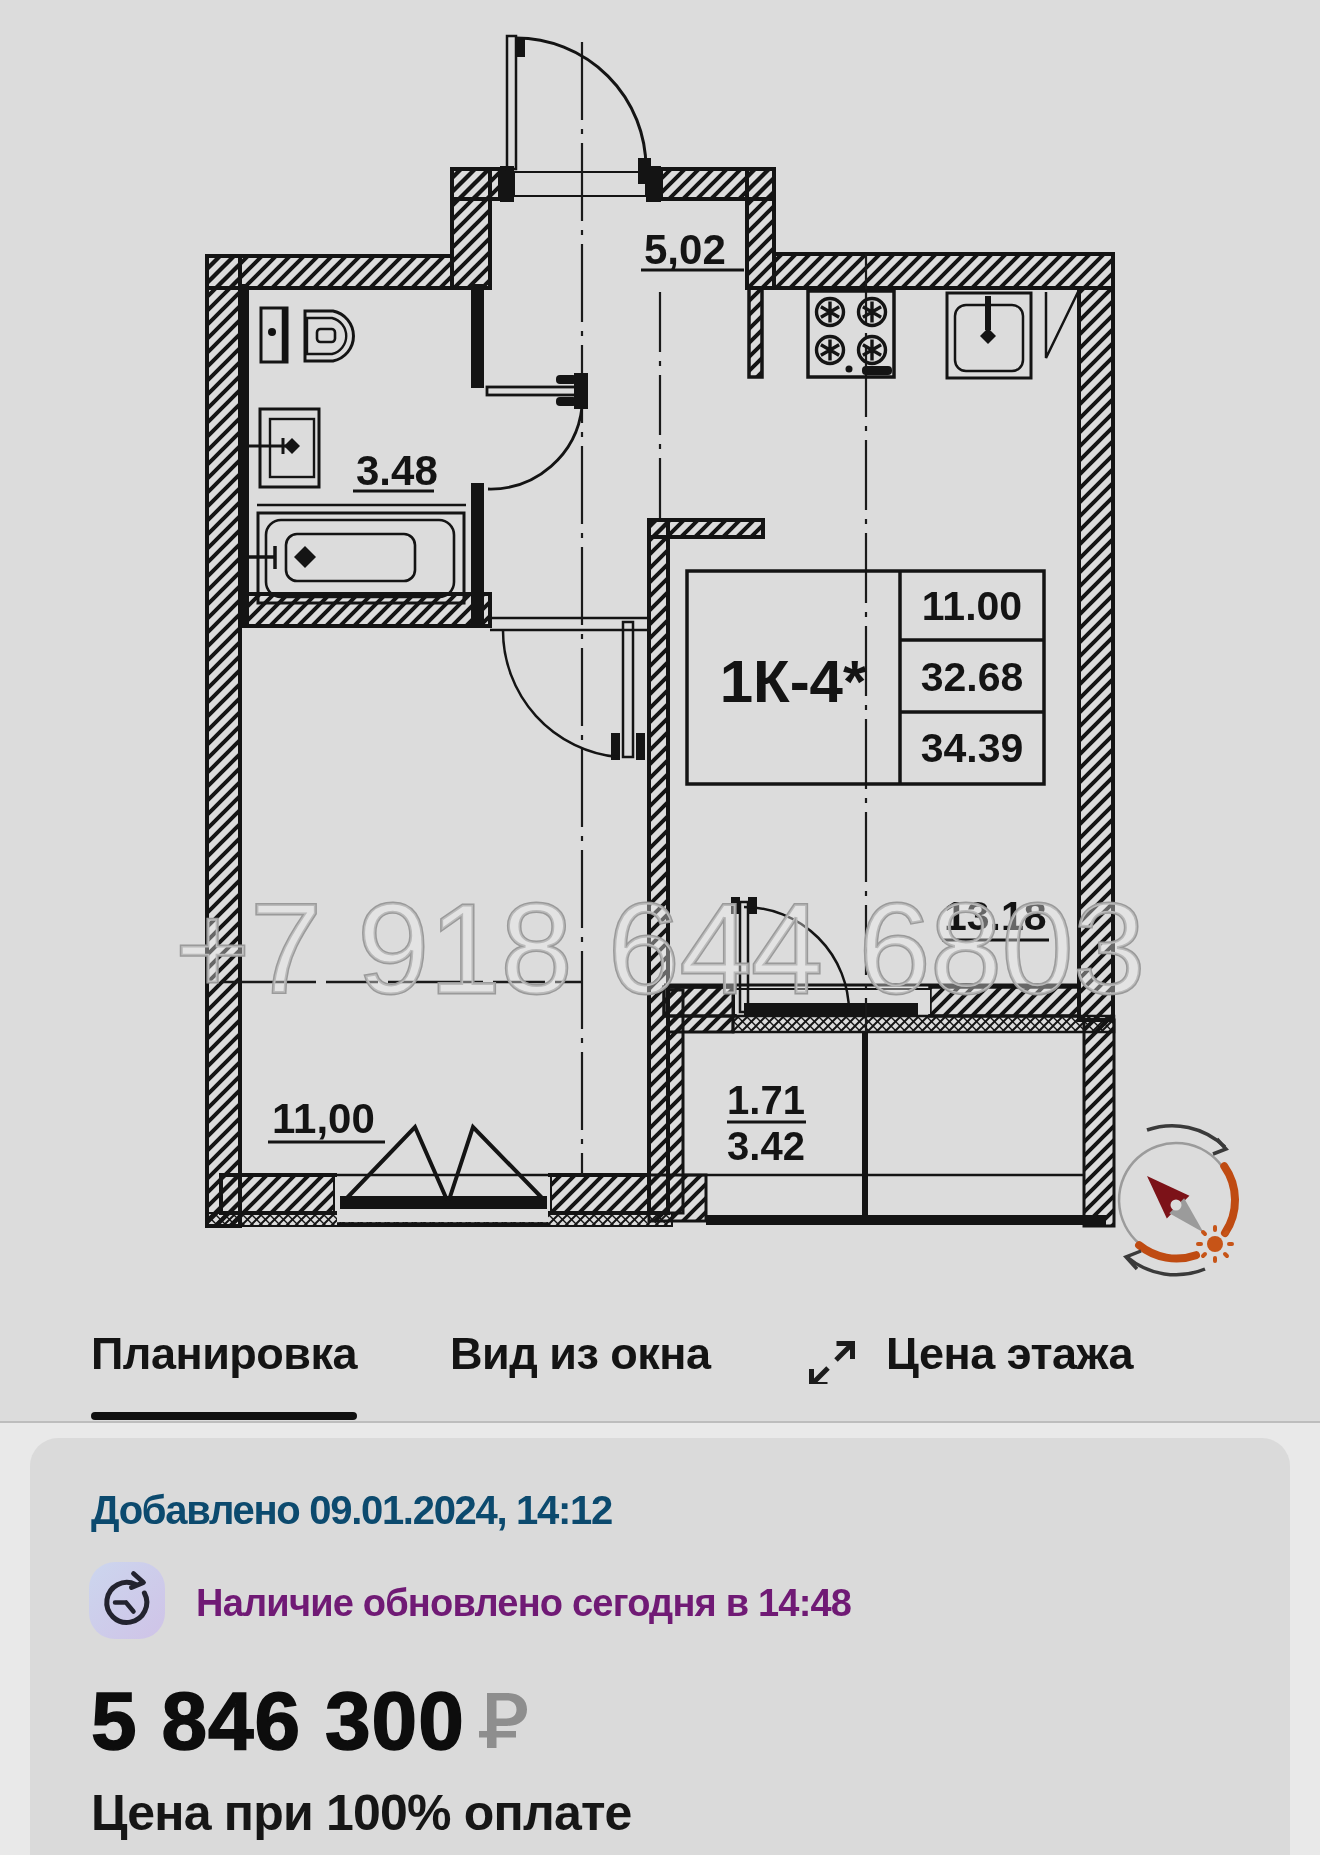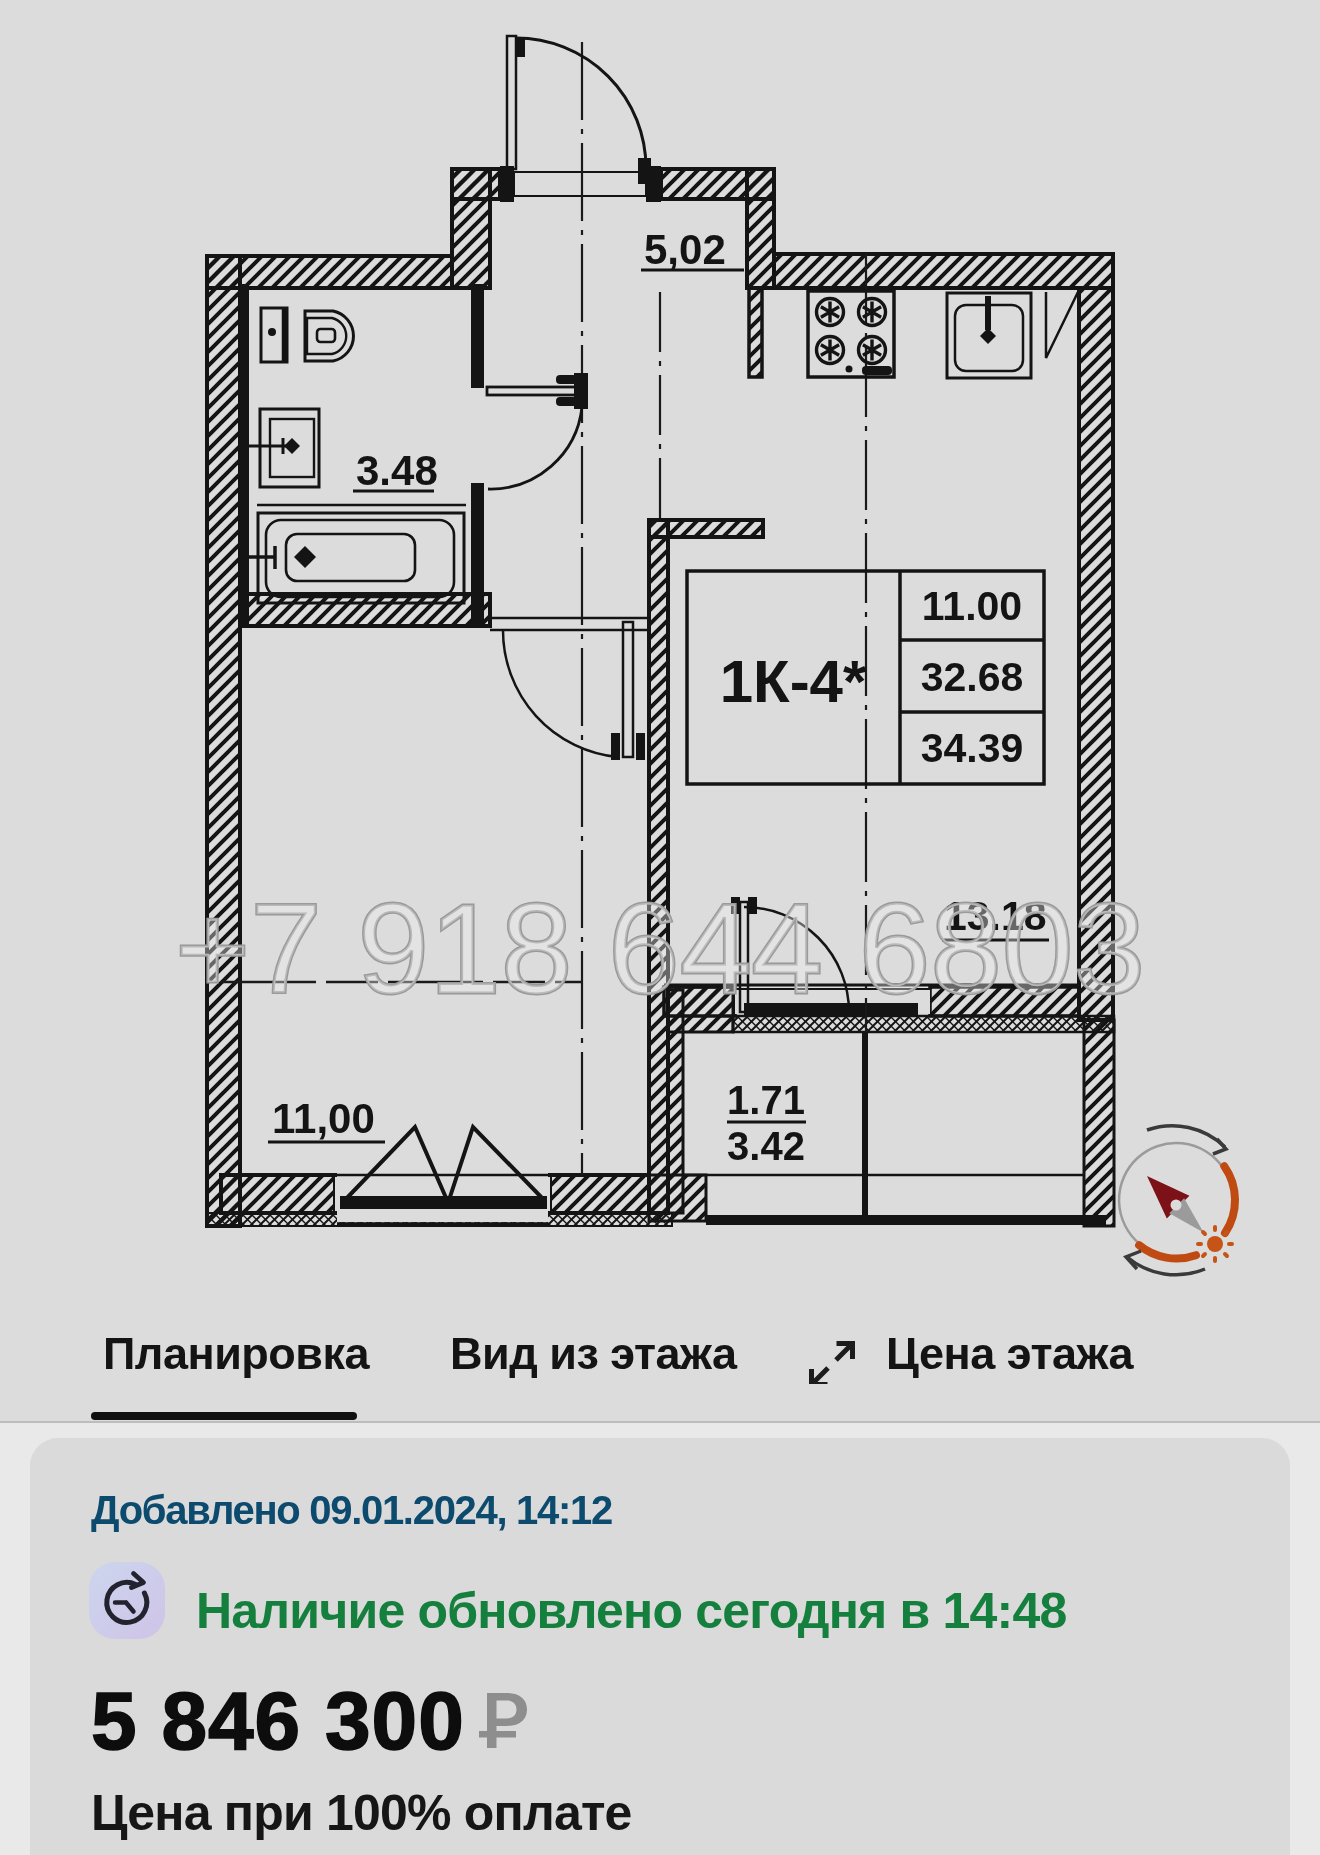--- a/index.html
+++ b/index.html
@@ -5,21 +5,21 @@
   html,body{margin:0;padding:0;}
   body{width:1320px;height:1855px;background:#e9e9e9;font-family:"Liberation Sans",sans-serif;position:relative;overflow:hidden;}
   .abs{position:absolute;}
   .toparea{left:0;top:0;width:1320px;height:1422px;background:#dcdcdc;}
   .tab{font-weight:700;font-size:45px;color:#141414;letter-spacing:-0.5px;white-space:nowrap;}
   .tabline{left:91px;top:1412px;width:266px;height:8px;background:#101010;border-radius:4px;}
   .divider{left:0;top:1421px;width:1320px;height:2px;background:#bdbdbd;}
   .card{left:30px;top:1438px;width:1260px;height:417px;background:#dadada;border-radius:28px 28px 0 0;}
   .added{left:91px;top:1488px;font-size:40px;font-weight:600;color:#0c4a6e;letter-spacing:-1.3px;}
   .badge{left:89px;top:1562px;width:76px;height:77px;border-radius:26px;background:linear-gradient(135deg,#ccd6ee 0%,#cfc3e7 100%);}
-  .avail{left:196px;top:1582px;font-size:50px;font-weight:700;color:#15803d;letter-spacing:-0.8px;}
+  .avail{left:196px;top:1582px;font-size:38px;font-weight:700;color:#701a75;letter-spacing:-0.8px;}
   .price{left:91px;top:1674px;font-size:82px;font-weight:700;color:#0d0d0d;letter-spacing:1px;text-align:center;-webkit-text-stroke:1.5px #0d0d0d;}
   .priceNote{left:91px;top:1784px;font-size:50px;font-weight:700;color:#161616;letter-spacing:-0.8px;}
 </style>
 </head>
 <body>
 
 <div class="abs toparea"></div>
 
 <div class="abs" style="left:0;top:0;width:1320px;height:1320px;">
 <svg width="1320" height="1320" viewBox="0 0 1320 1320" font-family="Liberation Sans, sans-serif">
@@ -257,23 +257,23 @@
 </g>
 </g>
 
 <text x="660" y="993" text-anchor="middle" font-size="128" textLength="970" lengthAdjust="spacingAndGlyphs" fill="#f0f0f0" fill-opacity="0.38" stroke="#9a9a9a" stroke-width="3" paint-order="stroke">+7 918 644 6803</text>
 
 </g>
 </svg>
 
 </div>
 
-<div class="abs tab" style="left:91px;top:1328px;margin-left:12px;">Планировка</div>
-
-<div class="abs tab" style="left:450px;top:1328px;">Вид из этажа</div>
+<div class="abs tab" style="left:91px;top:1328px;">Планировка</div>
+
+<div class="abs tab" style="left:450px;top:1328px;">Вид из окна</div>
 
 <div class="abs" style="left:806px;top:1332px;width:52px;height:52px;">
 <svg width="52" height="52" viewBox="0 0 52 52">
 <g stroke="#1c1c1c" stroke-width="5" fill="none" stroke-linecap="butt">
 <path d="M30 28 L44 14"></path>
         <path d="M30.5 11.5 H46.5 V27"></path>
 <path d="M22 36 L8 50"></path>
         <path d="M5.5 37 V52.5 H21.5"></path>
 </g>
 </svg>

